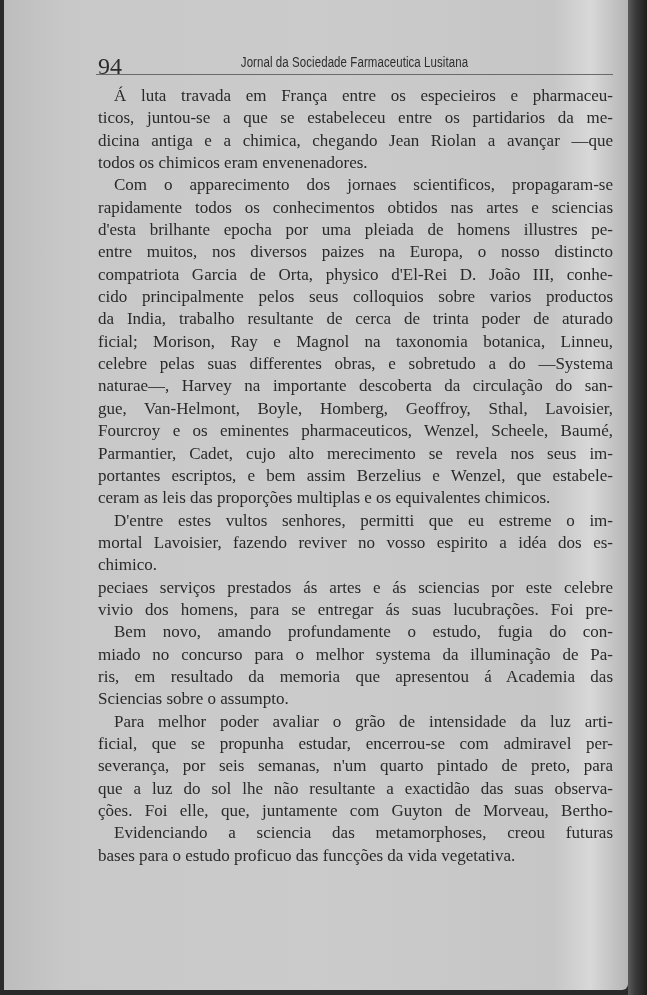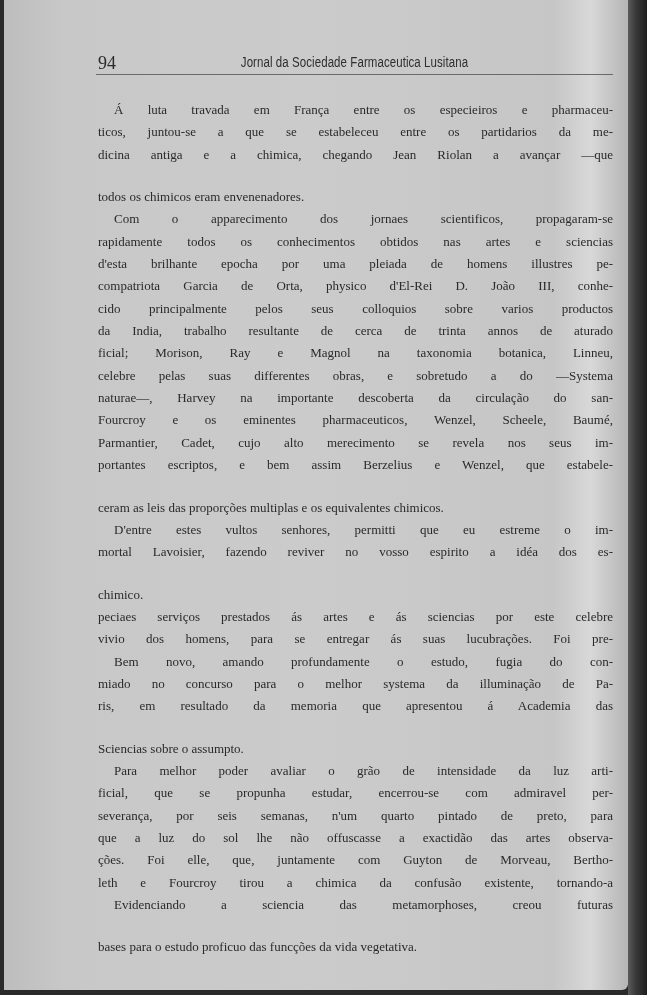--- a/index.html
+++ b/index.html
@@ -15,78 +15,79 @@
   }
   .edge {
     position:absolute; left:628px; top:0; width:19px; height:995px;
     background:linear-gradient(90deg,#5a5a5a,#3a3a3a 40%,#1e1e1e);
   }
   .header {
     position:absolute; left:92px; top:50px; width:517px; height:24px;
     border-bottom:1px solid #6a6a6a;
   }
   .page-number {
-    position:absolute; left:2px; top:3px; font-size:18px; color:#2b2b2b;
+    position:absolute; left:2px; top:3px; font-size:24px; color:#2b2b2b;
   }
   .running-title {
     position:absolute; left:0; right:0; top:4px; text-align:center;
     font-family:"Liberation Sans Narrow","Liberation Sans",sans-serif;
     font-size:14px; color:#2e2e2e; letter-spacing:0.1px;
     transform:scaleX(0.82); transform-origin:center;
   }
   .body-text {
-    position:absolute; left:94px; top:99px; width:515px;
-    font-size:13px; line-height:22.35px; color:#2a2a2a;
+    position:absolute; left:94px; top:85px; width:515px;
+    font-size:17px; line-height:22.35px; color:#2a2a2a;
   }
   .line {
     display:block; white-space:nowrap; text-align:justify;
     text-align-last:justify; height:22.35px; overflow:visible;
   }
-  .line.last { text-align-last:left;margin-top:20px; }
+  .line.last { text-align-last:left; }
   .line.indent { padding-left:16px; }
   .it { }
 </style>
 </head>
 <body>
 
 <div class="page">
   <div class="header">
     <span class="page-number">94</span>
     <div class="running-title">Jornal da Sociedade Farmaceutica Lusitana</div>
   </div>
   <div class="body-text" id="body-text">
       <span class="line indent">Á luta travada em França entre os especieiros e pharmaceu-</span>
       <span class="line">ticos, juntou-se a que se estabeleceu entre os partidarios da me-</span>
       <span class="line">dicina antiga e a chimica, chegando Jean Riolan a avançar —<span class="it">que</span></span>
       <span class="line last it">todos os chimicos eram envenenadores.</span>
       <span class="line indent">Com o apparecimento dos jornaes scientificos, propagaram-se</span>
       <span class="line">rapidamente todos os conhecimentos obtidos nas artes e sciencias</span>
       <span class="line">d'esta brilhante epocha por uma pleiada de homens illustres pe-</span>
+      <span class="line">entre muitos, nos diversos paizes na Europa, o nosso distincto</span>
       <span class="line">compatriota Garcia de Orta, physico d'El-Rei D. João III, conhe-</span>
       <span class="line">cido principalmente pelos seus colloquios sobre varios productos</span>
-      <span class="line">da India, trabalho resultante de cerca de trinta annos de aturado</span>
+      <span class="line">da India, trabalho resultante de cerca de trinta poder de aturado</span>
       <span class="line">ficial; Morison, Ray e Magnol na taxonomia botanica, Linneu,</span>
       <span class="line">celebre pelas suas differentes obras, e sobretudo a do —<span class="it">Systema</span></span>
       <span class="line"><span class="it">naturae</span>—, Harvey na importante descoberta da circulação do san-</span>
+      <span class="line">gue, Van-Helmont, Boyle, Homberg, Geoffroy, Sthal, Lavoisier,</span>
       <span class="line">Fourcroy e os eminentes pharmaceuticos, Wenzel, Scheele, Baumé,</span>
       <span class="line">Parmantier, Cadet, cujo alto merecimento se revela nos seus im-</span>
       <span class="line">portantes escriptos, e bem assim Berzelius e Wenzel, que estabele-</span>
       <span class="line last">ceram as leis das proporções multiplas e os equivalentes chimicos.</span>
       <span class="line indent">D'entre estes vultos senhores, permitti que eu estreme o im-</span>
       <span class="line">mortal Lavoisier, fazendo reviver no vosso espirito a idéa dos es-</span>
       <span class="line last">chimico.</span>
       <span class="line">peciaes serviços prestados ás artes e ás sciencias por este celebre</span>
       <span class="line">vivio dos homens, para se entregar ás suas lucubrações. Foi pre-</span>
       <span class="line indent">Bem novo, amando profundamente o estudo, fugia do con-</span>
       <span class="line">miado no concurso para o melhor systema da illuminação de Pa-</span>
       <span class="line">ris, em resultado da memoria que apresentou á Academia das</span>
       <span class="line last">Sciencias sobre o assumpto.</span>
       <span class="line indent">Para melhor poder avaliar o grão de intensidade da luz arti-</span>
       <span class="line">ficial, que se propunha estudar, encerrou-se com admiravel per-</span>
       <span class="line">severança, por seis semanas, n'um quarto pintado de preto, para</span>
-      <span class="line">que a luz do sol lhe não offuscasse a exactidão das artes observa-</span>
+      <span class="line">que a luz do sol lhe não resultante a exactidão das suas observa-</span>
       <span class="line">ções. Foi elle, que, juntamente com Guyton de Morveau, Bertho-</span>
-      <span class="line">leth e Fourcroy tirou a chimica da confusão existente, tornando-a</span>
       <span class="line indent">Evidenciando a sciencia das metamorphoses, creou futuras</span>
       <span class="line last">bases para o estudo proficuo das funcções da vida vegetativa.</span>
     </div>
 </div>
 <div class="edge"></div>
 
 </body></html>

